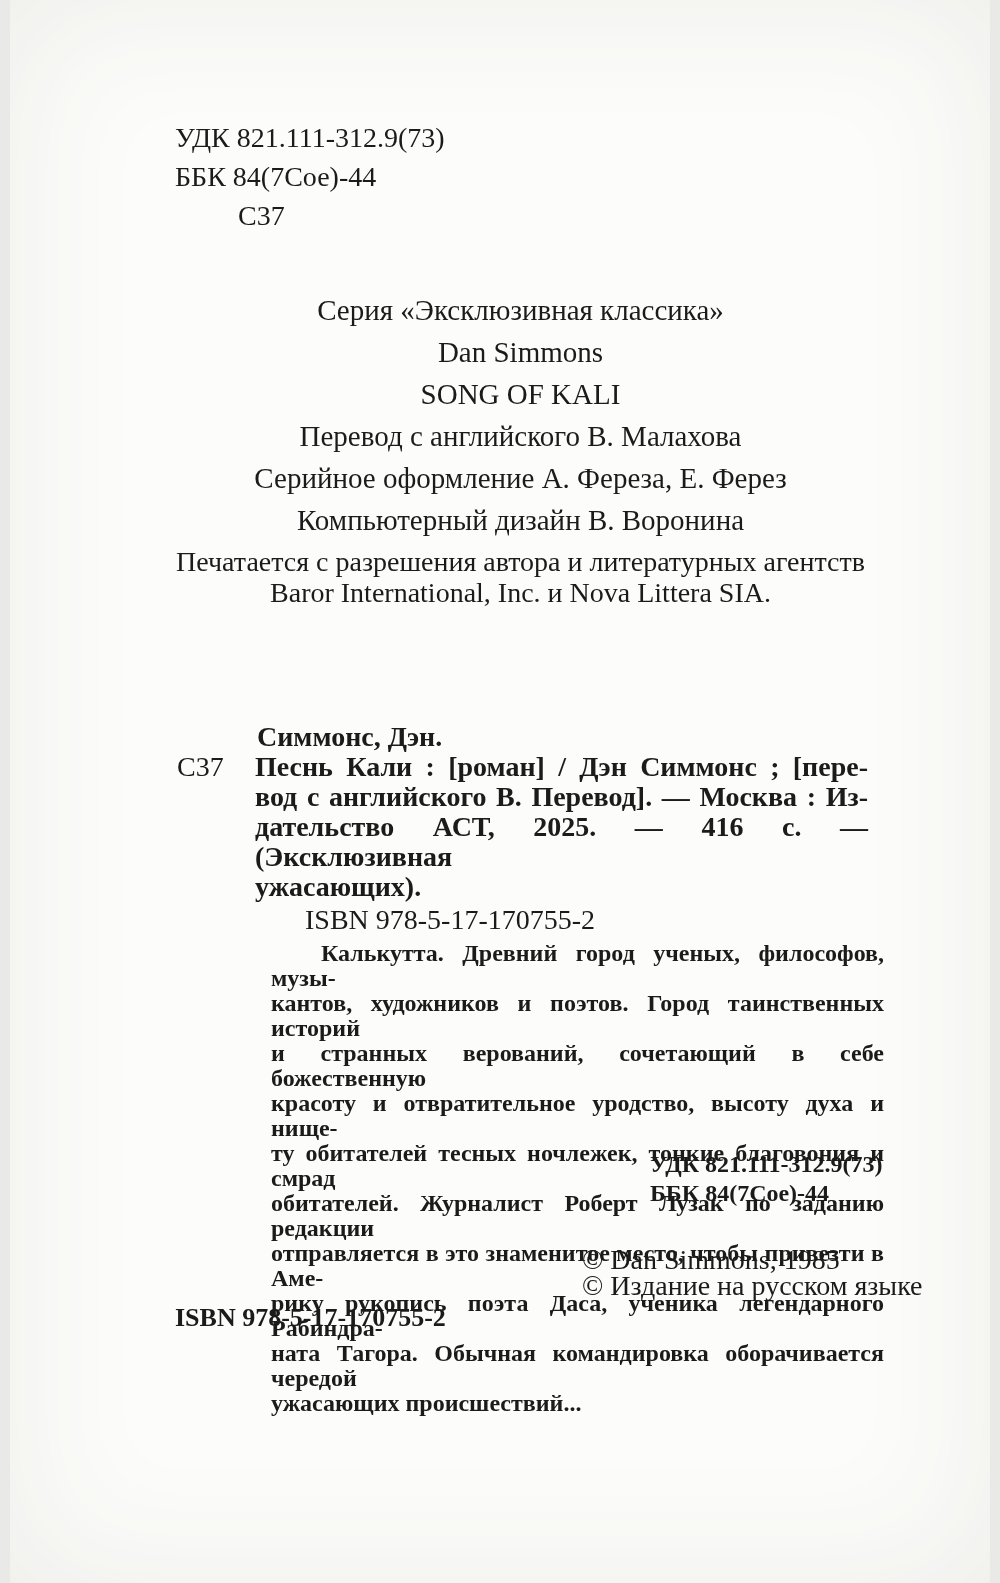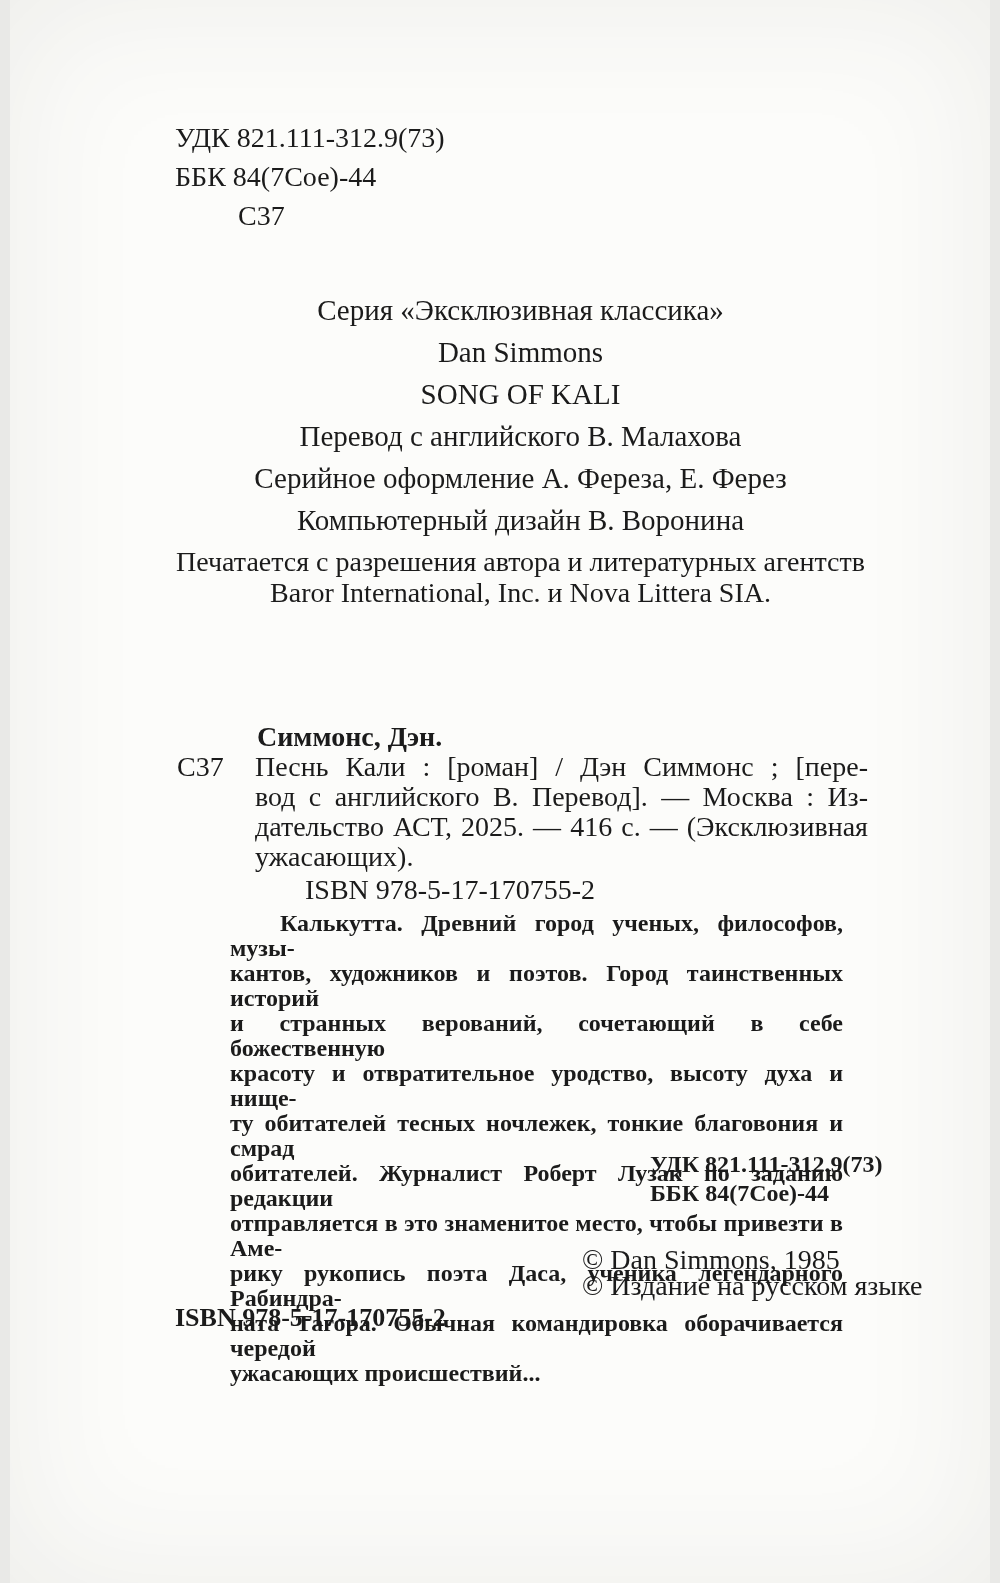--- a/index.html
+++ b/index.html
@@ -28,25 +28,25 @@
 
   
   .catalog { position: absolute; left: 165px; top: 722px; width: 695px; font-size: 28px; }
   .cat-author { margin-left: 82px; font-weight: bold; line-height: 30px; }
   .cat-entry { position: relative; }
   .cat-sign { position: absolute; left: 2px; top: 0; line-height: 30px; }
   .cat-desc { margin-left: 80px; width: 613px; }
   .cat-desc .line { line-height: 30px; }
   .cat-isbn { margin-left: 130px; line-height: 30px; margin-top: 3px; }
 
-  .annotation { margin-left: 55px; width: 613px; font-weight: bold; font-size: 24px; margin-top: 6px; }
+  .annotation { margin-left: 96px; width: 613px; font-weight: bold; font-size: 24px; margin-top: 6px; }
   .annotation .line { line-height: 25px; }
   .annotation .line:first-child { text-indent: 50px; }
 
-  .justified .line { text-align: justify; text-align-last: justify; }
+  .justified .line { text-align: justify; text-align-last: justify; font-weight: bold; }
   .justified .line.last { text-align: justify; text-align-last: left; }
 
   
   .codes-right { position: absolute; left: 640px; top: 1150px; font-weight: bold; font-size: 24px; line-height: 29px; }
 
   
   .copyrights { position: absolute; left: 572px; top: 1247px; font-weight: normal; font-size: 28px; }
   .copyrights .line { line-height: 26px; }
   .copyrights .line.last { padding-left: 23px; }
 

